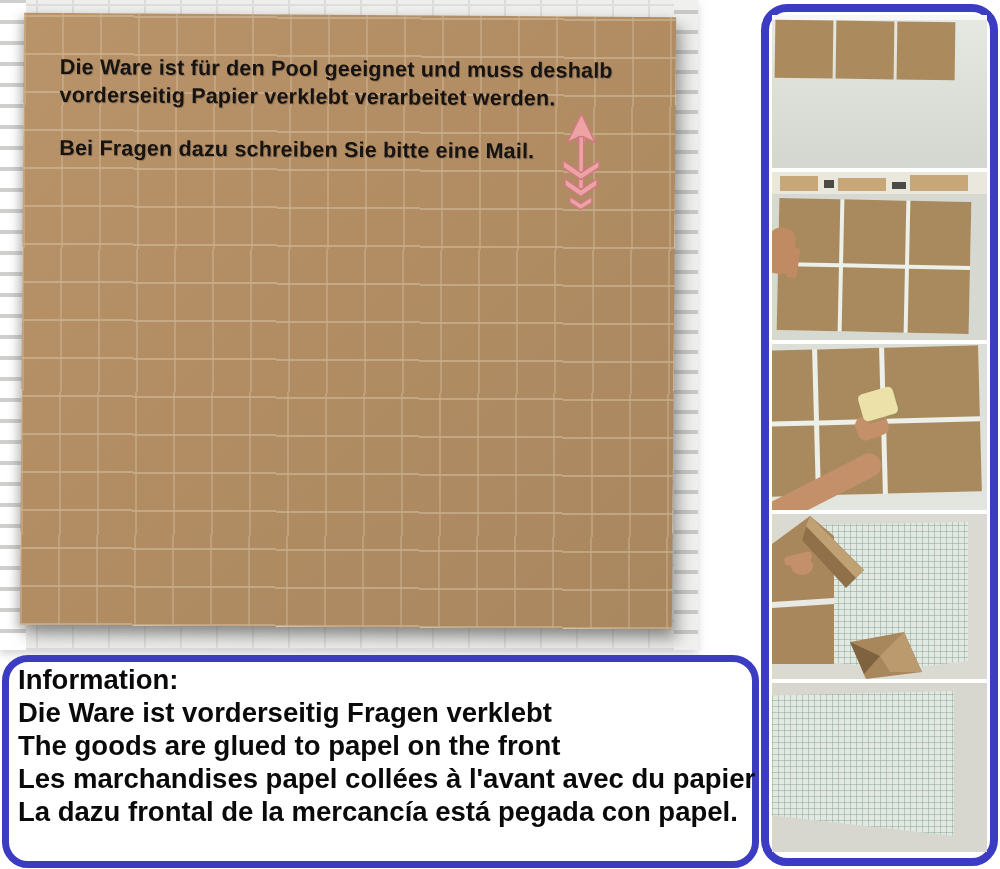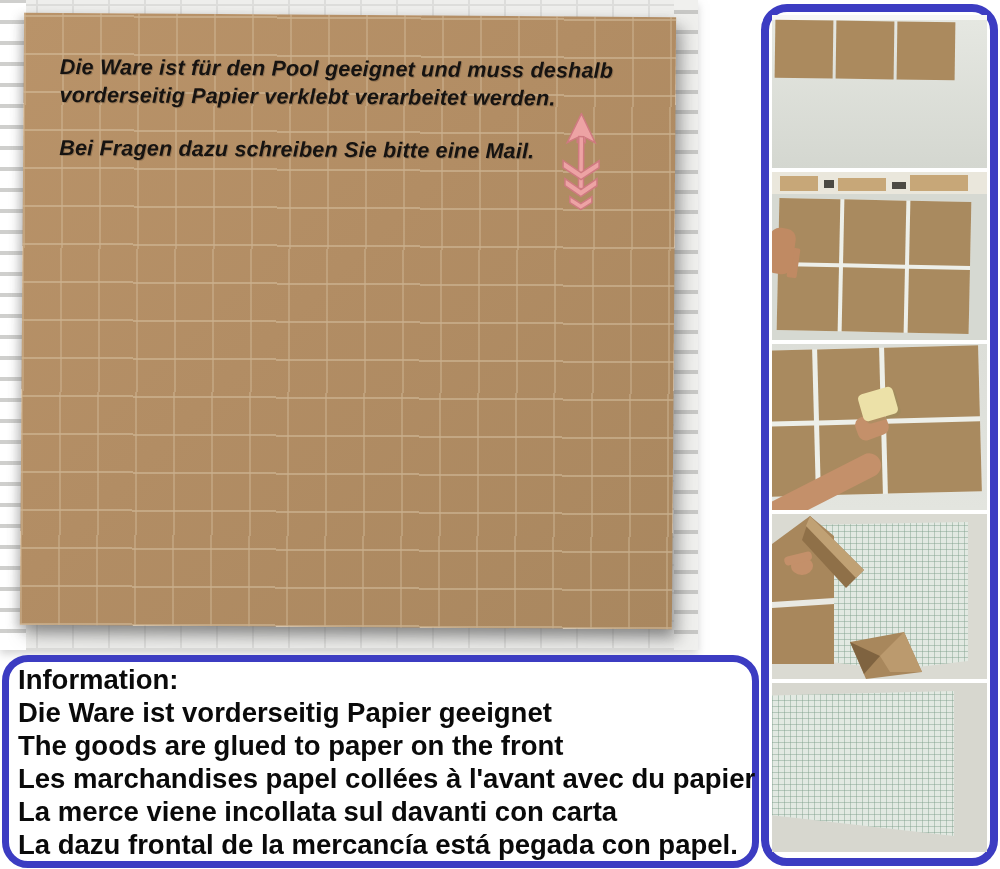--- a/index.html
+++ b/index.html
@@ -6,21 +6,20 @@
   body{width:1000px;height:869px;position:relative;font-family:"Liberation Sans",sans-serif;overflow:hidden;}
 
   
   .main-photo{
     position:absolute;left:0;top:0;width:698px;height:650px;
     background-color:#eeeeec;
     background-image:
       repeating-linear-gradient(0deg,#dddddb 0 2px,transparent 2px 28px),
       repeating-linear-gradient(90deg,rgba(200,200,198,.45) 0 2px,transparent 2px 36px);
     box-shadow:0 4px 8px rgba(170,170,170,.5);
-    font-style:italic;
   }
   .brick-left{position:absolute;left:0;top:0;width:26px;height:100%;
     background-color:#f4f4f2;
     background-image:repeating-linear-gradient(0deg,#ffffff 0 17px,#cfcfcd 17px 21px);}
   .brick-right{position:absolute;right:0;top:0;width:24px;height:100%;
     background-color:#e3e3e1;
     background-image:repeating-linear-gradient(0deg,#f0f0ee 0 16px,#c8c8c6 16px 20px);}
   .paper-sheet{
     position:absolute;left:22px;top:15px;width:652px;height:612px;
     transform:rotate(.4deg);
@@ -118,24 +117,23 @@
         <polygon points="6,48 24,60 42,48 42,55 24,67 6,55"></polygon>
         <polygon points="8,66 24,77 40,66 40,73 24,84 8,73"></polygon>
         <polygon points="13,84 24,91 35,84 35,90 24,97 13,90"></polygon>
       </g>
     </svg>
   </div>
 </div>
 
 <div class="info-box">
   <div class="info-line">Information:</div>
-  <div class="info-line">Die Ware ist vorderseitig Papier geeignet</div>
-  <div class="info-line">The goods are glued to paper on the front</div>
+  <div class="info-line">Die Ware ist vorderseitig Fragen verklebt</div>
+  <div class="info-line">The goods are glued to papel on the front</div>
   <div class="info-line">Les marchandises papel collées à l'avant avec du papier</div>
-  <div class="info-line">La merce viene incollata sul davanti con carta</div>
   <div class="info-line">La dazu frontal de la mercancía está pegada con papel.</div>
 </div>
 
 <div class="strip">
 
   <div class="photo ph1">
     <div class="p1-topband"></div>
     <div class="p1-squares">
       <div class="sq"></div>
       <div class="sq"></div>

